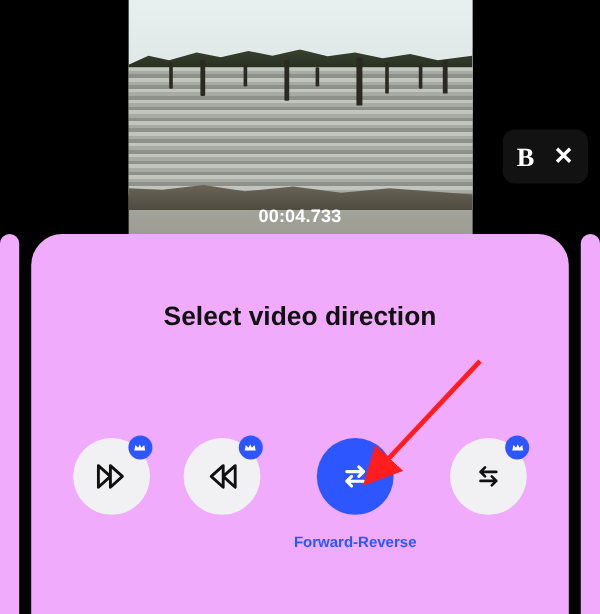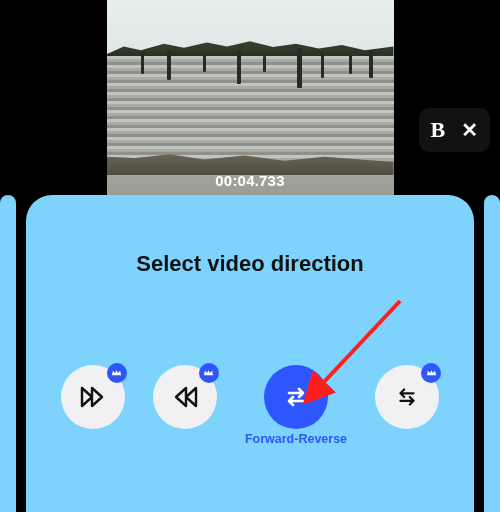--- a/index.html
+++ b/index.html
@@ -10,28 +10,28 @@
   .hill{position:absolute;left:0;right:0;top:36px;height:26px;background:linear-gradient(180deg,#3f4636 0%,#222b1c 100%);clip-path:polygon(0 70%,6% 40%,12% 55%,20% 30%,27% 45%,35% 25%,42% 40%,50% 20%,58% 42%,66% 30%,74% 48%,82% 35%,90% 55%,100% 40%,100% 100%,0 100%)}
   .water{position:absolute;left:0;right:0;top:56px;bottom:32px;background:repeating-linear-gradient(180deg,#c2c5bd 0 3px,#a8aba3 3px 6px,#8e9189 6px 9px)}
   .shore{position:absolute;left:0;right:0;bottom:20px;height:26px;background:linear-gradient(180deg,#6f6a5c 0%,#4f4b40 100%);clip-path:polygon(0 30%,10% 35%,22% 20%,34% 40%,48% 25%,62% 45%,76% 30%,100% 50%,100% 100%,0 100%)}
   .stump{position:absolute;width:3px;background:#2b2a22;border-radius:1px}
   .timecode{position:absolute;bottom:6px;left:0;right:0;text-align:center;color:#fff;font-weight:700;font-size:15px;letter-spacing:.2px}
   .watermark-pill{position:absolute;right:10px;top:108px;background:rgba(20,20,20,.92);border-radius:10px;display:flex;align-items:center;gap:10px;padding:10px 12px 10px 12px;color:#fff}
   .b-logo{font-weight:900;font-size:22px;font-family:Georgia,'Times New Roman',serif;line-height:1}
   .wm-text{display:flex;flex-direction:column;line-height:1.15;font-size:13px;font-weight:600}
   .wm-close{font-size:20px;font-weight:600;padding-left:6px;cursor:pointer}
   .sheet-track{position:absolute;left:0;right:0;top:195px;bottom:0}
-  .card{position:absolute;top:0;bottom:0;background:#7dd3fc;border-radius:26px 26px 0 0}
+  .card{position:absolute;top:0;bottom:0;background:#f0abfc;border-radius:26px 26px 0 0}
   .card.side{width:16px}
   .card.left{left:-0px}
   .card.right{right:-0px}
   .card.main{left:26px;right:26px;padding:52px 10px 0;display:flex;flex-direction:column;align-items:center}
   .title{font-size:22px;font-weight:700;color:#111;margin-top:4px}
   .options{display:flex;gap:28px;margin-top:88px;align-items:flex-start;justify-content:center;width:100%}
-  .opt{display:flex;flex-direction:column;align-items:center;gap:3px;position:relative;cursor:pointer}
+  .opt{display:flex;flex-direction:column;align-items:center;gap:16px;position:relative;cursor:pointer}
   .circle{width:64px;height:64px;border-radius:50%;display:flex;align-items:center;justify-content:center;position:relative}
   .circle.gray{background:#f1f1f3}
   .circle.blue{background:#2e56ff}
   .crown{position:absolute;top:-2px;right:-2px;width:20px;height:20px;border-radius:50%;background:#2e56ff;display:flex;align-items:center;justify-content:center}
   .opt-label{font-size:12.5px;font-weight:700;color:#2e56ff;white-space:nowrap}
   .arrow{position:absolute;pointer-events:none}
 </style>
 </head>
 <body>
 

